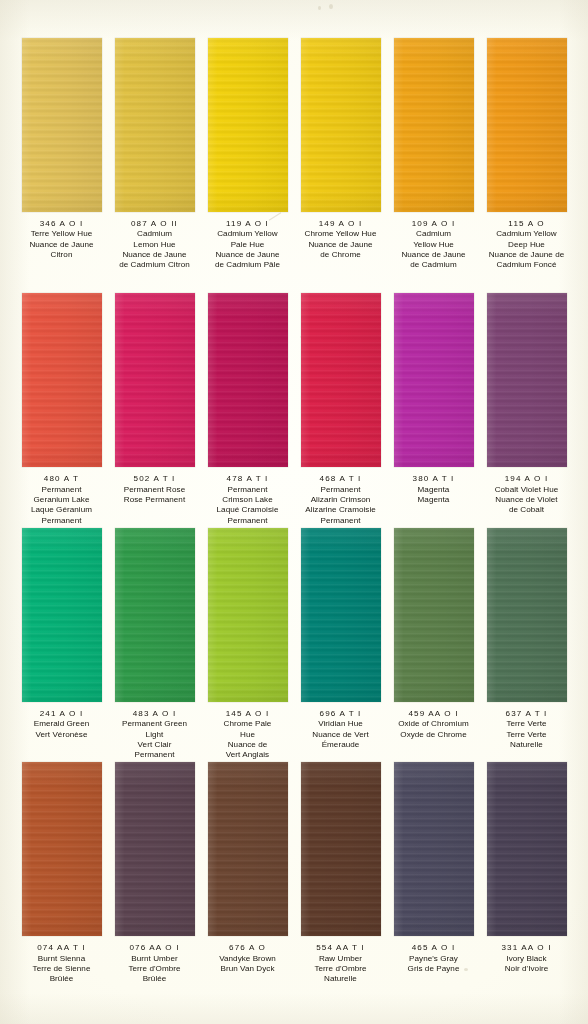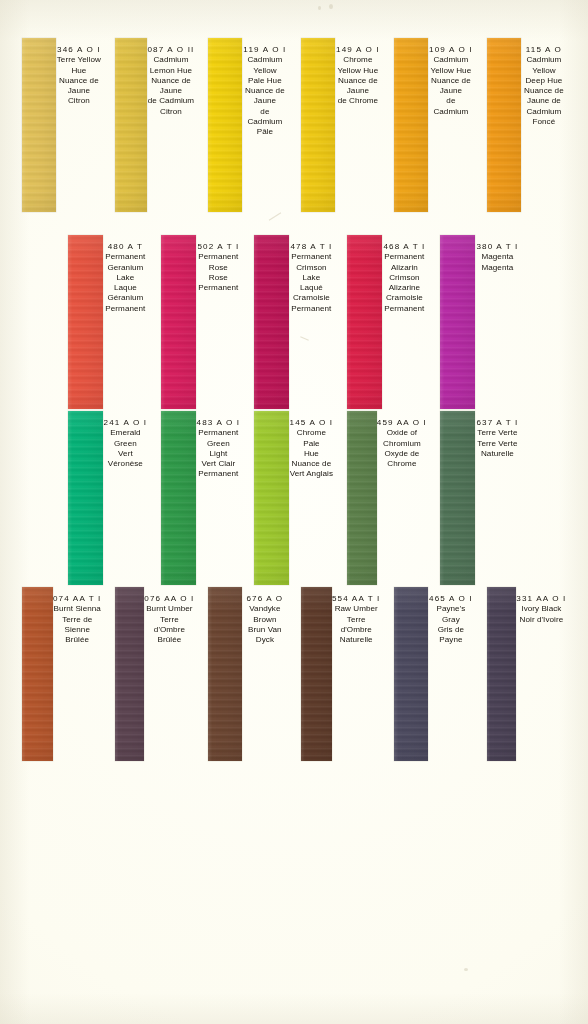--- a/index.html
+++ b/index.html
@@ -45,21 +45,22 @@
   }
   .swatch-row {
     display: flex;
     justify-content: center;
     align-items: flex-start;
     gap: 13px;
   }
   .swatch-cell {
     width: 80px;
     display: flex;
-    flex-direction: row;
+    flex-direction: column;
+    align-items: center;
   }
   .swatch-chip {
     width: 80px;
     height: 174px;
     position: relative;
     box-shadow: 0 0 0 0.4px rgba(120,115,95,.22);
   }
   
   .swatch-chip::before {
     content: "";
@@ -236,20 +237,29 @@
         </div>
       </div>
       <div class="swatch-cell">
         <div class="swatch-chip" style="background-color: rgb(182, 42, 164);"></div>
         <div class="swatch-caption">
           <div class="swatch-code">380  A  T  I</div>
           <div class="swatch-name-en">Magenta</div>
           <div class="swatch-name-fr">Magenta</div>
         </div>
       </div>
+      <div class="swatch-cell">
+        <div class="swatch-chip" style="background-color: rgb(124, 68, 115);"></div>
+        <div class="swatch-caption">
+          <div class="swatch-code">194  A  O  I</div>
+          <div class="swatch-name-en">Cobalt Violet Hue</div>
+          <div class="swatch-name-fr">Nuance de Violet
+de Cobalt</div>
+        </div>
+      </div>
     </div>
 
     <div class="swatch-row" style="margin-top:2px;">
       <div class="swatch-cell">
         <div class="swatch-chip" style="background-color: rgb(5, 178, 119);"></div>
         <div class="swatch-caption">
           <div class="swatch-code">241  A  O  I</div>
           <div class="swatch-name-en">Emerald Green</div>
           <div class="swatch-name-fr">Vert Véronèse</div>
         </div>
@@ -268,20 +278,29 @@
         <div class="swatch-chip" style="background-color: rgb(158, 201, 46);"></div>
         <div class="swatch-caption">
           <div class="swatch-code">145  A  O  I</div>
           <div class="swatch-name-en">Chrome Pale
 Hue</div>
           <div class="swatch-name-fr">Nuance de
 Vert Anglais</div>
         </div>
       </div>
       <div class="swatch-cell">
+        <div class="swatch-chip" style="background-color: rgb(1, 130, 117);"></div>
+        <div class="swatch-caption">
+          <div class="swatch-code">696  A  T  I</div>
+          <div class="swatch-name-en">Viridian Hue</div>
+          <div class="swatch-name-fr">Nuance de Vert
+Émeraude</div>
+        </div>
+      </div>
+      <div class="swatch-cell">
         <div class="swatch-chip" style="background-color: rgb(92, 128, 74);"></div>
         <div class="swatch-caption">
           <div class="swatch-code">459  AA  O  I</div>
           <div class="swatch-name-en">Oxide of Chromium</div>
           <div class="swatch-name-fr">Oxyde de Chrome</div>
         </div>
       </div>
       <div class="swatch-cell">
         <div class="swatch-chip" style="background-color: rgb(79, 114, 86);"></div>
         <div class="swatch-caption">

